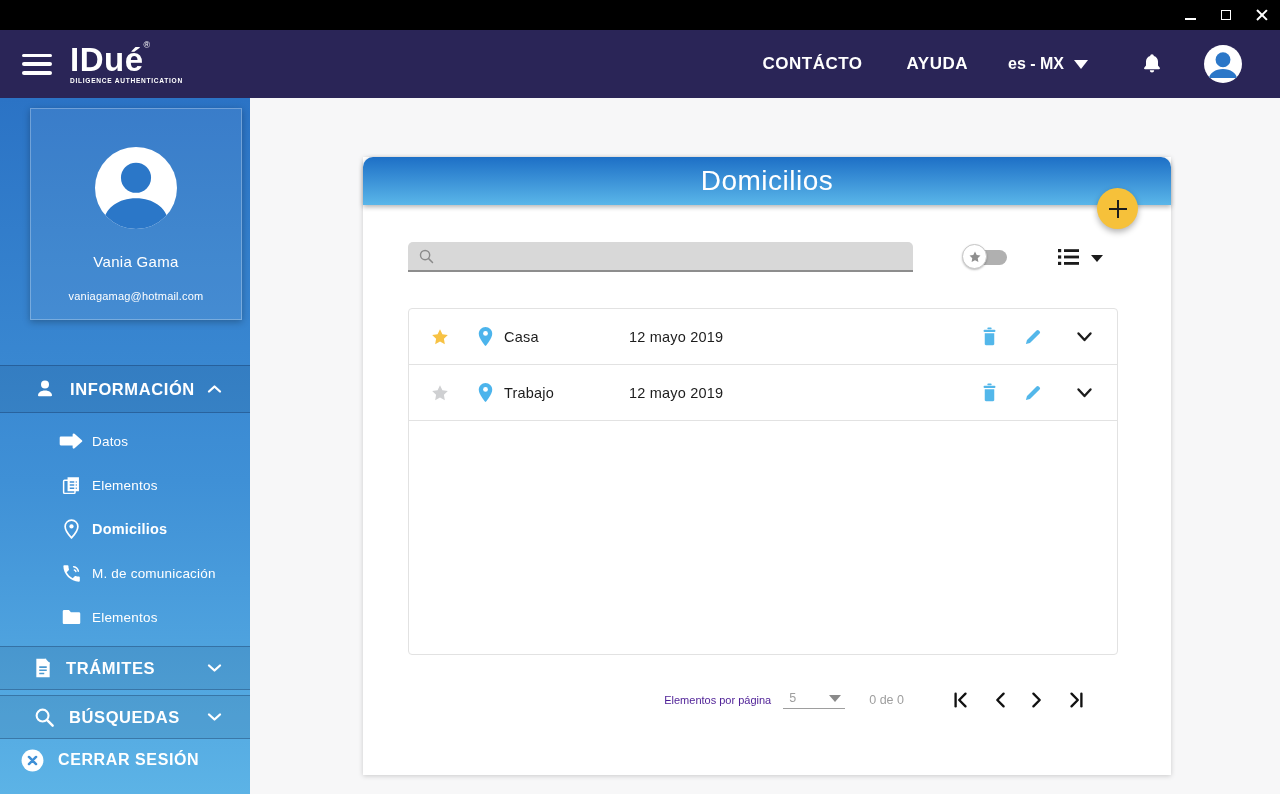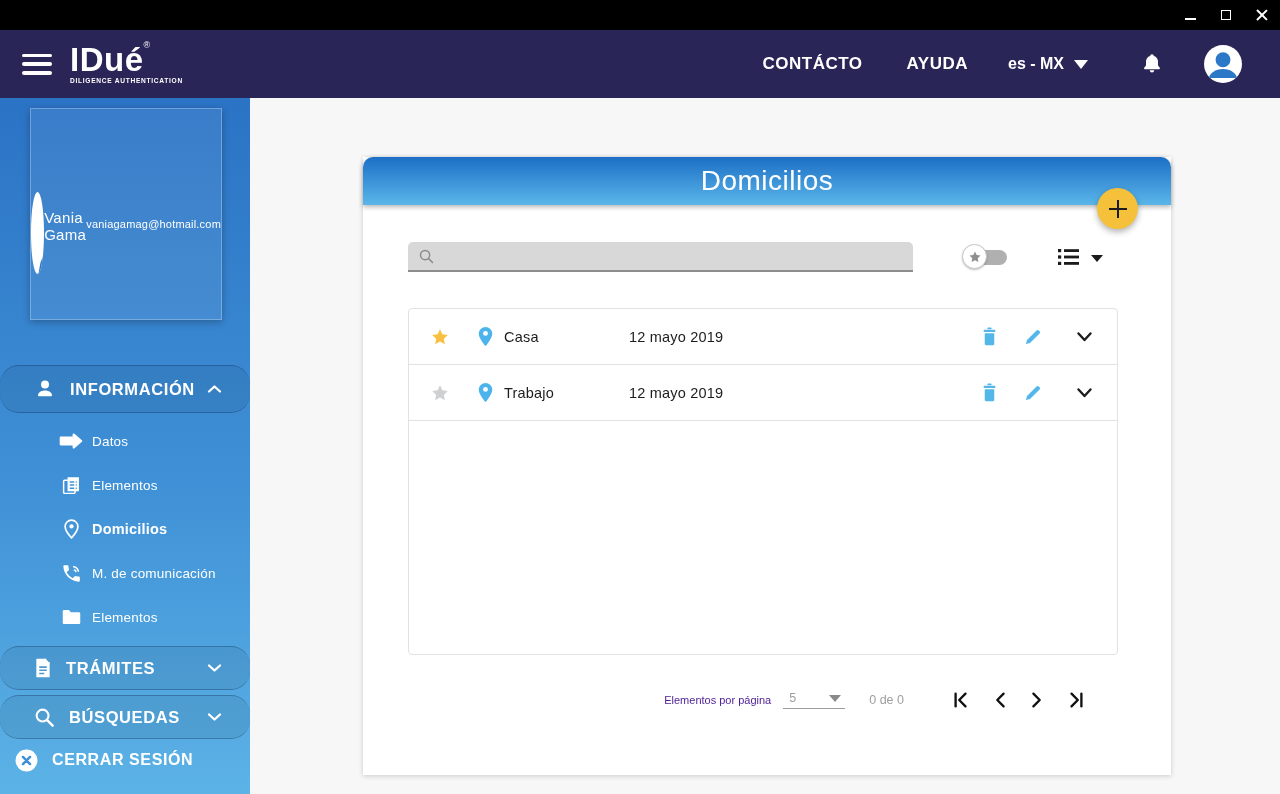--- a/index.html
+++ b/index.html
@@ -32,41 +32,41 @@
   .bell { margin-left:52px; cursor:pointer; display:flex; }
   .avatar-sm { margin-left:40px; width:38px; height:38px; border-radius:50%; background:#fff; overflow:hidden; cursor:pointer; }
 
   
   .content { display:flex; height:696px; }
   .sidebar { width:250px; flex:0 0 250px; height:100%; color:#fff;
     background:linear-gradient(180deg,#2b73c5 0%, #3f90d6 55%, #5cb3e6 100%); }
   .main { flex:1; position:relative; background:#f7f7f8; }
 
   
-  .profile-card { width:192px; margin:10px auto 0 30px; height:212px; background:rgba(255,255,255,0.07);
+  .profile-card { width:212px; margin:10px auto 0 30px; height:212px; background:rgba(255,255,255,0.07);
     border:1px solid rgba(255,255,255,0.28); box-shadow:0 2px 7px rgba(0,0,0,0.28);
-    display:flex; align-items:center; }
+    display:flex; flex-direction:column; align-items:center; }
   .avatar-lg { width:82px; height:82px; border-radius:50%; background:#fff; overflow:hidden; margin-top:38px; }
   .profile-name { font-size:15px; margin-top:24px; letter-spacing:.3px; }
   .profile-email { font-size:11px; margin-top:20px; letter-spacing:.2px; }
 
   .nav-header { margin-top:45px; height:48px; display:flex; align-items:center; padding:0 28px 0 33px;
     background:rgba(0,0,0,0.07); border-top:1px solid rgba(10,30,70,0.30); border-bottom:1px solid rgba(10,30,70,0.30);
-    cursor:pointer;border-radius:19px; }
+    cursor:pointer; }
   .nav-header.compact { margin-top:0; height:44px; }
   .nav-header-label { font-size:16.5px; font-weight:700; letter-spacing:.6px; margin-left:13px; }
   .nav-chevron { margin-left:auto; display:flex; }
   .subnav { padding-top:6px; padding-bottom:4px; }
   .subnav-item { height:44px; display:flex; align-items:center; padding-left:58px; cursor:pointer; }
   .subnav-icon { width:26px; display:flex; justify-content:center; }
   .subnav-label { font-size:13.5px; margin-left:8px; letter-spacing:.2px; }
   .subnav-item.active .subnav-label { font-weight:700; font-size:14.5px; }
   .gap3 { height:3px; }
   .gap5 { height:5px; }
-  .logout { height:42px; display:flex; align-items:center; padding-left:14px; cursor:pointer; }
+  .logout { height:42px; display:flex; align-items:center; padding-left:20px; cursor:pointer; }
   .logout-label { font-size:16px; font-weight:700; letter-spacing:.6px; margin-left:13px; }
 
   
   .card { position:absolute; left:113px; top:59px; width:808px; height:618px; background:#fff;
     box-shadow:0 1px 5px rgba(0,0,0,0.18); }
   .card-band { position:absolute; top:0; left:0; right:0; height:48px; border-radius:10px 10px 0 0;
     background:linear-gradient(180deg,#1d6fc6 0%, #5ab6e9 100%); box-shadow:0 2px 5px rgba(0,0,0,0.30);
     display:flex; align-items:center; justify-content:center; }
   .card-title { color:#fff; font-size:28px; font-weight:500; letter-spacing:.5px; }
   .fab { position:absolute; top:31px; right:33px; width:41px; height:41px; border-radius:50%;

